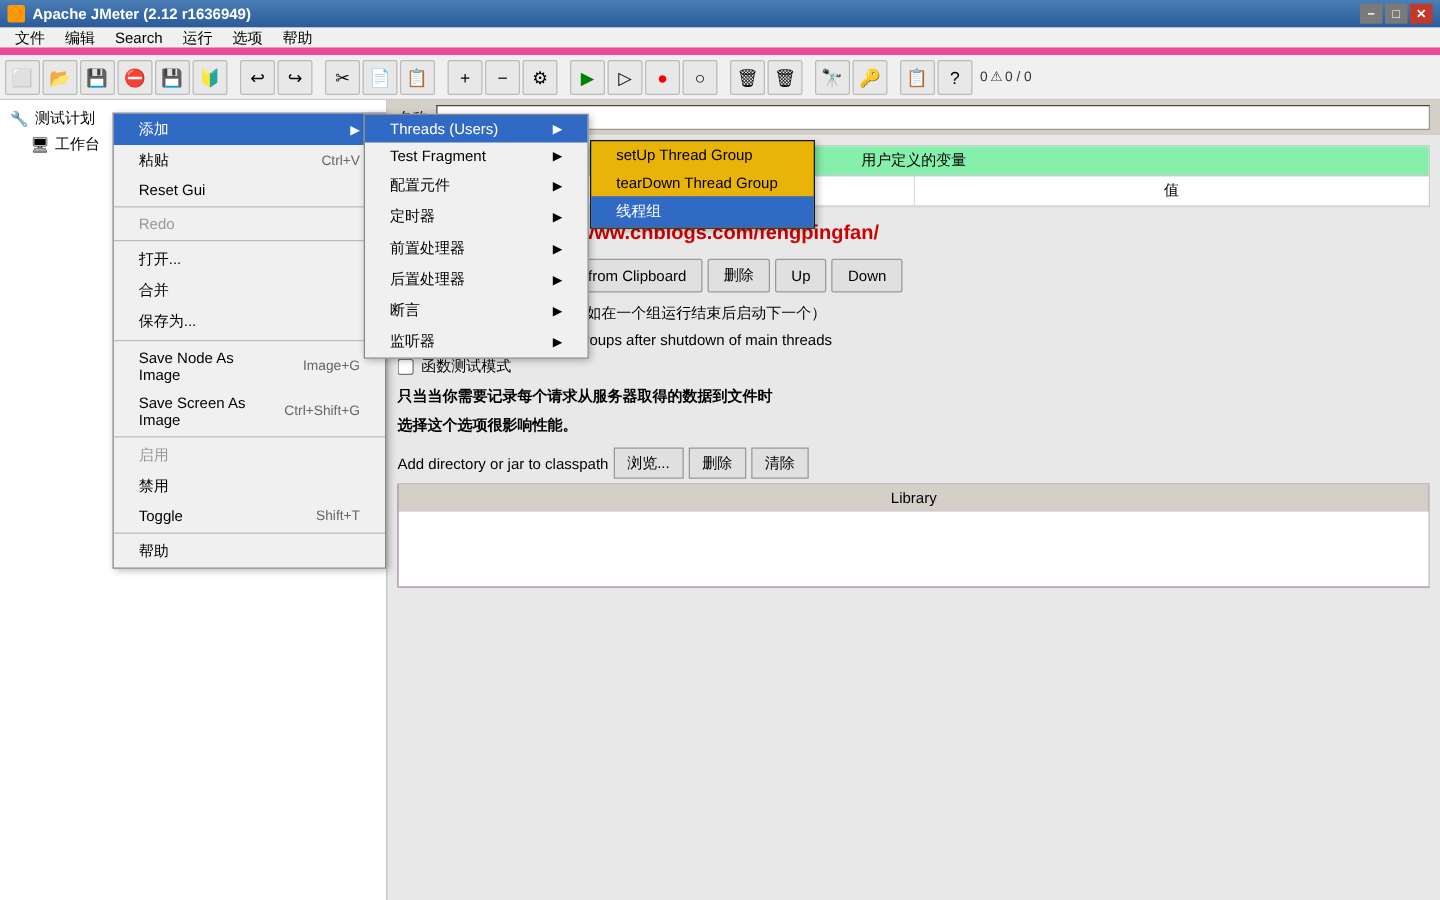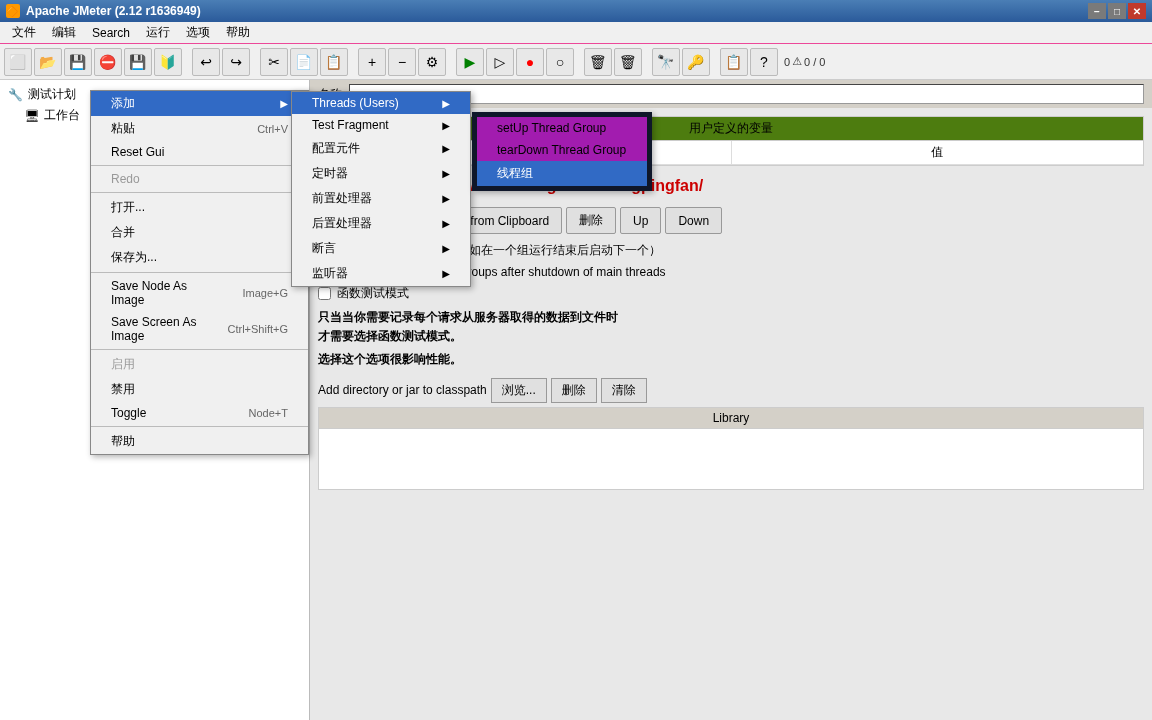--- a/index.html
+++ b/index.html
@@ -44,21 +44,21 @@
     #titlebar .win-btn.max { background: #7a7a7a; }
     #titlebar .win-btn.min { background: #7a7a7a; }
 
     
     #menubar {
       background: #f0f0f0;
       height: 22px;
       display: flex;
       align-items: center;
       padding: 0 4px;
-      border-bottom: 1px solid #ec4899;
+      border-bottom: 6px solid #ec4899;
     }
     .menu-item {
       padding: 2px 8px;
       cursor: pointer;
       font-size: 12px;
       color: #000;
     }
 
     
     #toolbar {
@@ -151,22 +151,22 @@
       border: 1px solid #888;
       box-shadow: 2px 2px 6px rgba(0,0,0,0.3);
       z-index: 101;
       min-width: 180px;
     }
     
     #submenu2 {
       position: absolute;
       left: 180px;
       top: 20px;
-      background: #a21caf;
-      border: 5px solid #0f172a;
+      background: #eab308;
+      border: 1px solid #0f172a;
       box-shadow: 2px 2px 6px rgba(0,0,0,0.3);
       z-index: 102;
       min-width: 180px;
     }
 
     
     #right-panel {
       flex: 1;
       background: #e8e8e8;
       display: flex;
@@ -190,21 +190,21 @@
       flex: 1;
       padding: 8px;
       background: #e8e8e8;
     }
     #user-var-section {
       background: white;
       border: 1px solid #ccc;
       margin-bottom: 8px;
     }
     .section-header {
-      background: #4d7c0f;
+      background: #86efac;
       text-align: center;
       padding: 3px;
       font-size: 12px;
       border-bottom: 1px solid #ccc;
     }
     .section-row {
       display: flex;
       border-bottom: 1px solid #ddd;
     }
     .section-col {
@@ -395,21 +395,21 @@
       </div>
       <div class="ctx-separator"></div>
       <div class="ctx-item disabled">
         <span>启用</span>
       </div>
       <div class="ctx-item">
         <span>禁用</span>
       </div>
       <div class="ctx-item">
         <span>Toggle</span>
-        <span class="shortcut">Node+T</span>
+        <span class="shortcut">Shift+T</span>
       </div>
       <div class="ctx-separator"></div>
       <div class="ctx-item">
         <span>帮助</span>
       </div>
 
       <div id="submenu1">
         <div class="ctx-item highlighted">
           <span>Threads (Users)</span>
           <span class="arrow">▶</span>
@@ -495,21 +495,20 @@
         <input type="checkbox" style="">
         <label>Run tearDown Thread Groups after shutdown of main threads</label>
       </div>
       <div class="checkbox-row">
         <input type="checkbox" style="">
         <label>函数测试模式</label>
       </div>
 
       <div class="desc-text">
         <div>只当当你需要记录每个请求从服务器取得的数据到文件时</div>
-        <div>才需要选择函数测试模式。</div>
         <div style="margin-top:4px;">选择这个选项很影响性能。</div>
       </div>
 
       <div class="classpath-section">
         <div class="classpath-row">
           <span class="classpath-label">Add directory or jar to classpath</span>
           <button class="classpath-btn">浏览...</button>
           <button class="classpath-btn">删除</button>
           <button class="classpath-btn">清除</button>
         </div>

